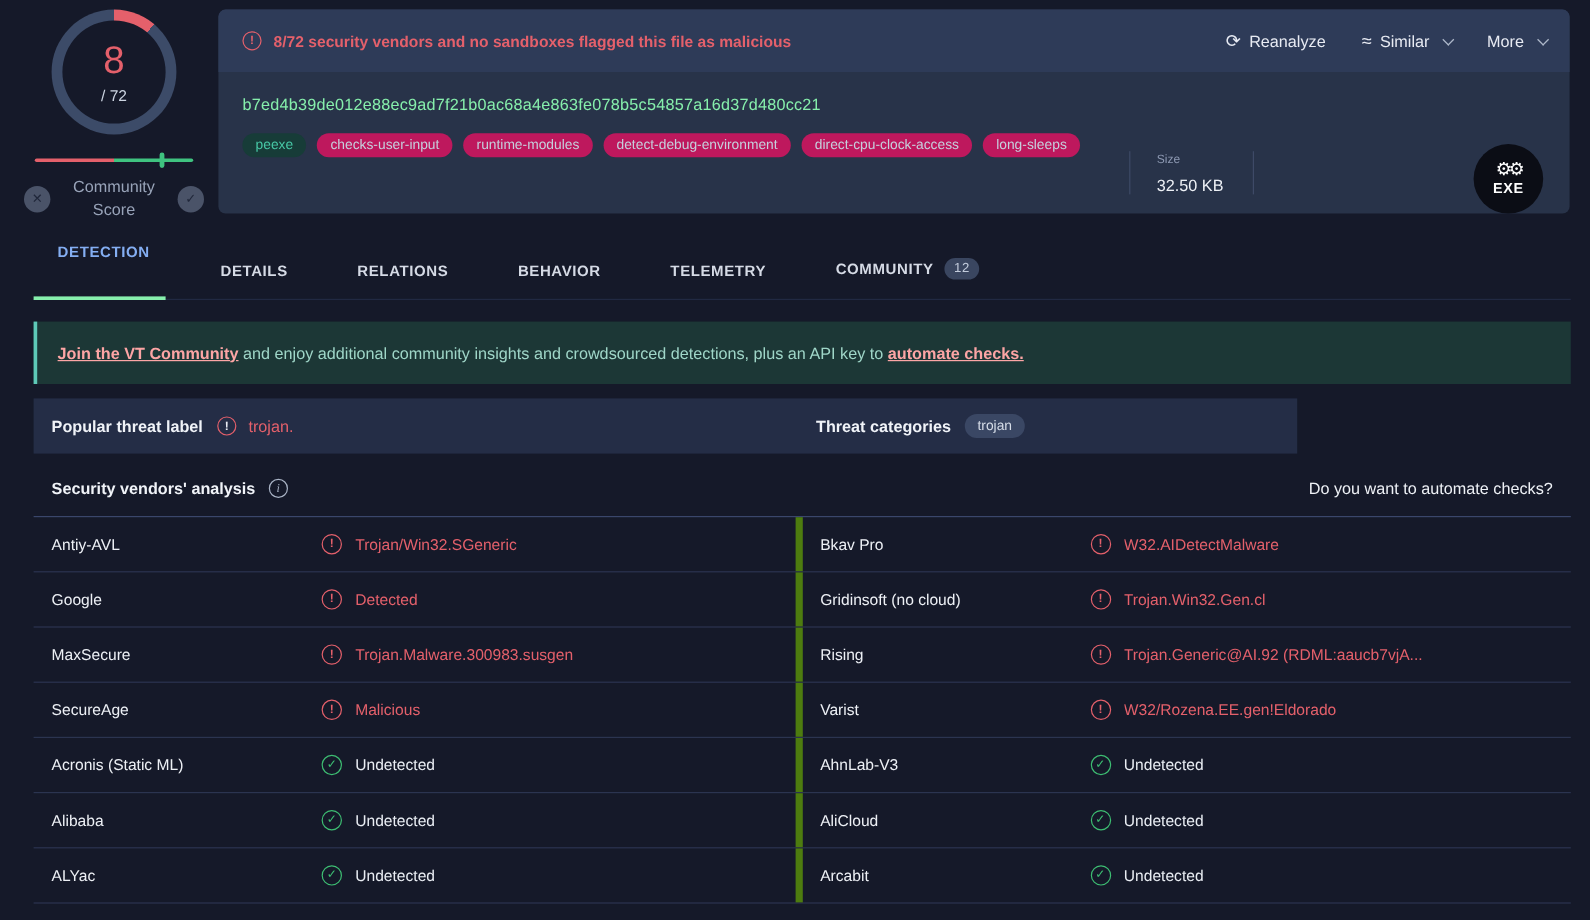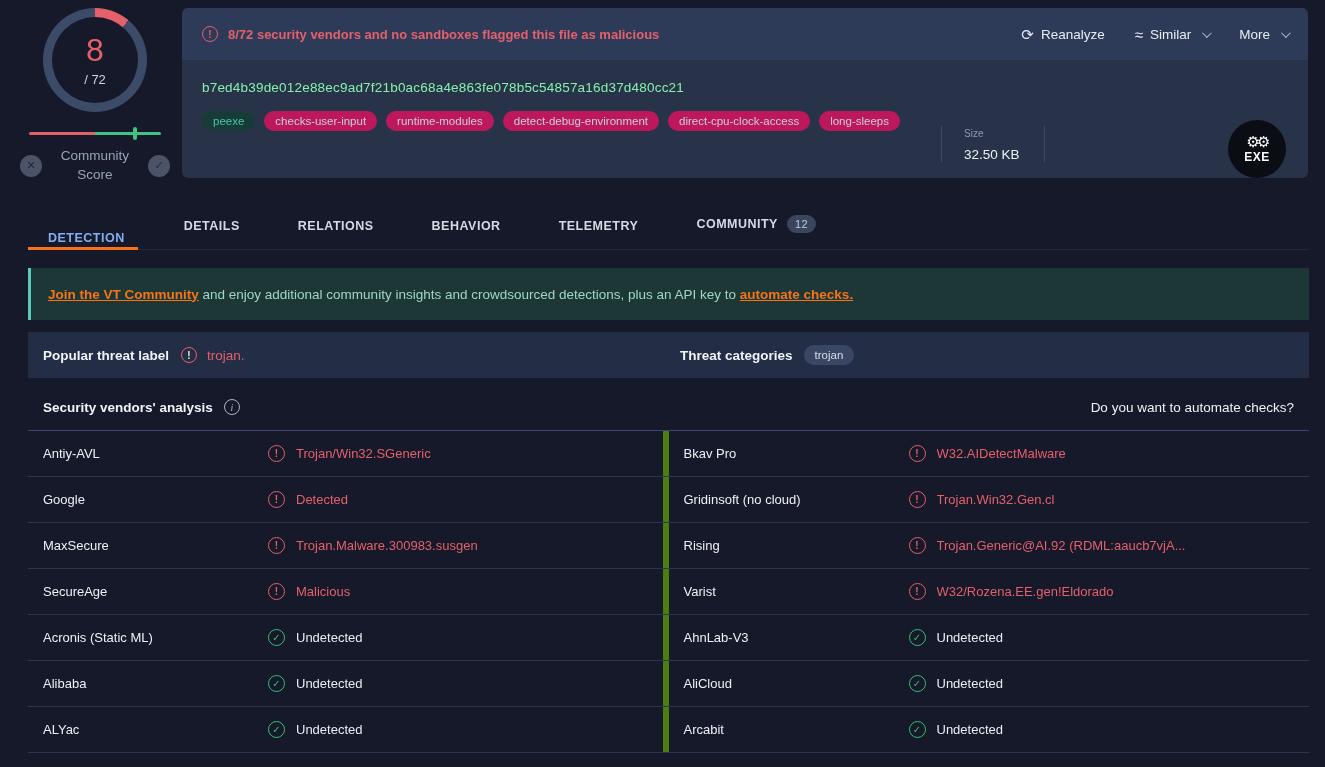--- a/index.html
+++ b/index.html
@@ -55,32 +55,32 @@
                background:#0b0d15; display:flex; flex-direction:column; align-items:center; justify-content:center; }
   .exe-gears { color:#fff; font-size:15px; line-height:1; letter-spacing:-3px; }
   .exe-label { color:#fff; font-weight:bold; font-size:12px; margin-top:1px; letter-spacing:.5px; }
 
   
   .tabs-bar { position:absolute; left:28px; top:202px; width:1281px; height:48px;
               display:flex; align-items:flex-end; gap:34px; border-bottom:1px solid #212942; }
   .tab { font-size:12.5px; font-weight:bold; letter-spacing:.5px; color:#d5dae5;
          padding:0 12px 16px; cursor:pointer; display:flex; align-items:center; }
   .tab.first { padding-left:20px; padding-right:13px; }
-  .tab.active { color:#84aef2; border-bottom:3px solid #f97316; margin-bottom:-1px; padding-bottom:2px; }
+  .tab.active { color:#84aef2; border-bottom:3px solid #86efac; margin-bottom:-1px; padding-bottom:30px; }
   .tab-badge { background:#3a4660; color:#c2cbdb; font-size:11px; font-weight:normal;
                padding:3px 8px; border-radius:10px; margin-left:9px; }
 
   
   .vt-banner { position:absolute; left:28px; top:268px; width:1281px; height:52px;
                background:#1c3736; border-left:3px solid #5ec9b8;
                display:flex; align-items:center; padding:0 17px; font-size:13.5px; color:#9fd6c8; }
-  .vt-banner a { color:#f97316; font-weight:bold; text-decoration:underline; cursor:pointer; }
-
-  
-  .threat-row { position:absolute; left:28px; top:332px; width:1281px; height:46px;
+  .vt-banner a { color:#fca5a5; font-weight:bold; text-decoration:underline; cursor:pointer; }
+
+  
+  .threat-row { position:absolute; left:28px; top:332px; width:1053px; height:46px;
                 background:#242d46; display:flex; align-items:center; padding:0 15px; font-size:13.5px; }
   .threat-label { font-weight:bold; color:#f0f3f8; }
   .threat-value { color:#e4606b; margin-left:10px; }
   .threat-row .warn-icon { margin-left:12px; }
   .threat-cats { position:absolute; left:652px; display:flex; align-items:center; gap:11px; }
   .cat-pill { background:#3a4764; color:#d6dde8; font-size:11.5px; padding:4px 11px; border-radius:11px; }
 
   
   .analysis-head { position:absolute; left:28px; top:384px; width:1281px; height:46px;
                    display:flex; align-items:center; padding:0 15px; font-size:13.5px; }

